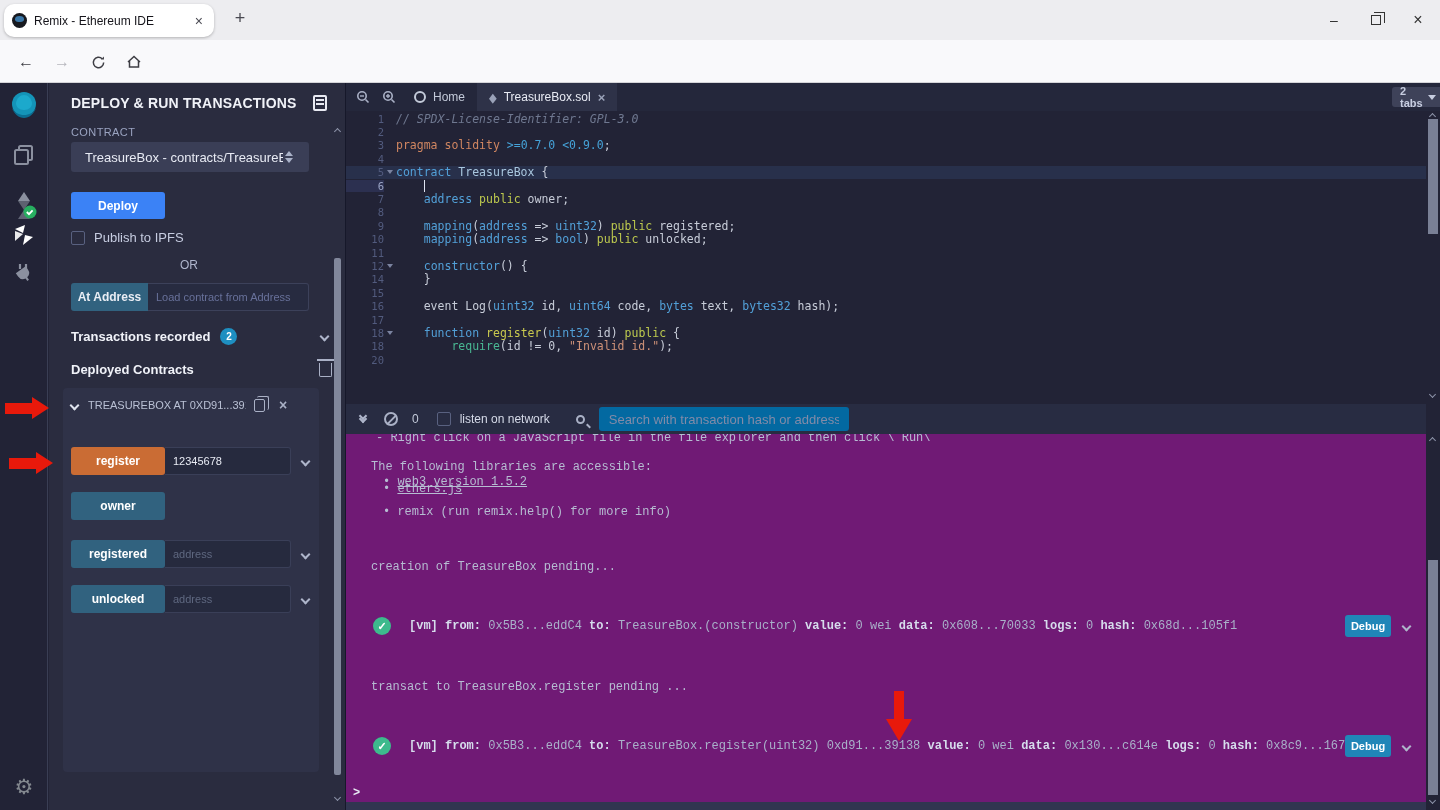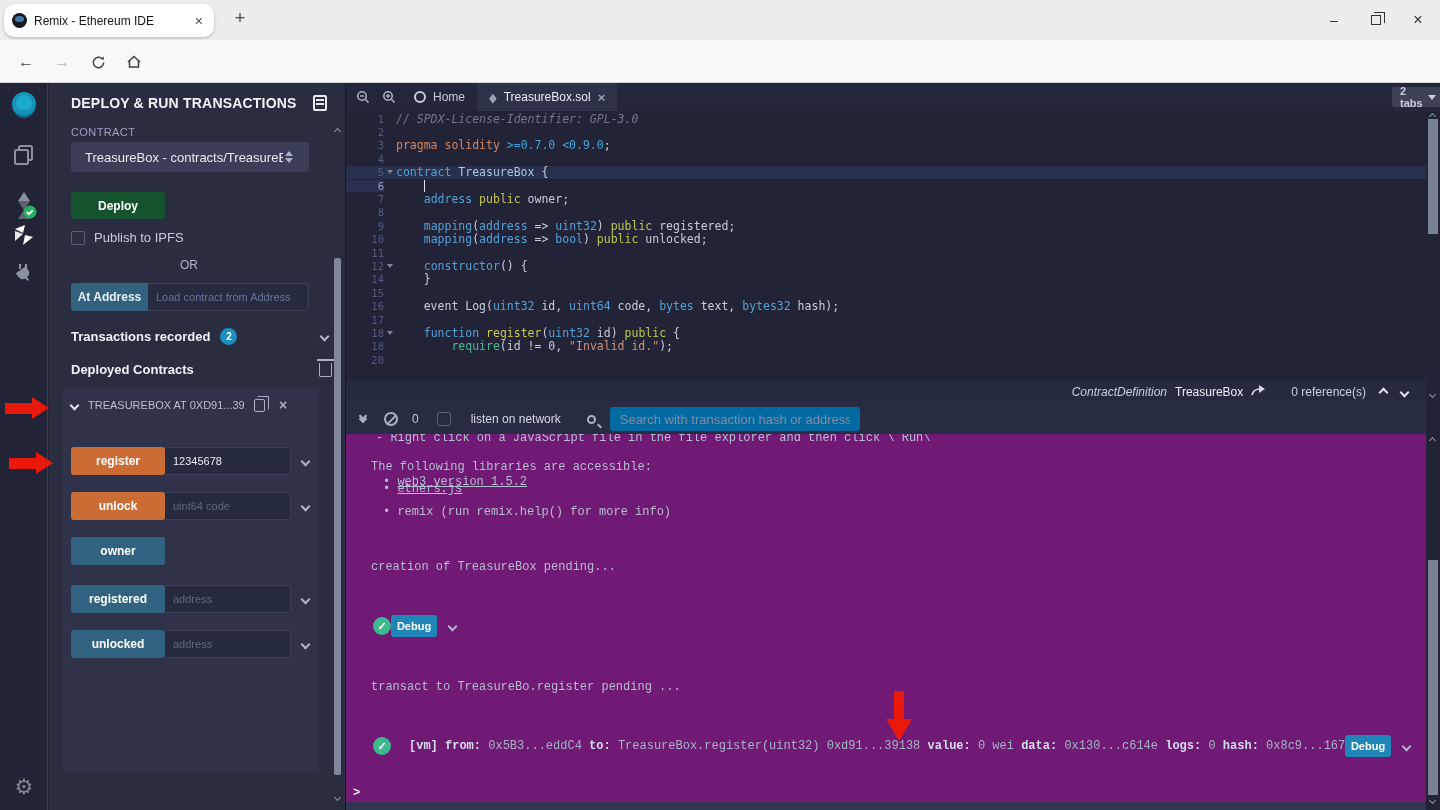--- a/index.html
+++ b/index.html
@@ -42,21 +42,21 @@
   .rec-ico:after { content:""; position:absolute; left:1px; top:2px; width:8px; height:2px; background:#e8eaf2; box-shadow:0 4px 0 #e8eaf2; }
   .lbl { font-size:11px; color:#9aa3c0; letter-spacing:.4px; }
   .contract-lbl { position:absolute; left:22px; top:43px; }
   .select { position:absolute; left:22px; top:59px; width:238px; height:30px; background:#3a3e56; border-radius:3px;
             display:flex; align-items:center; padding:0 16px 0 14px; }
   .select-text { font-size:13px; color:#e8ebf4; white-space:nowrap; overflow:hidden; flex:1; }
   .spin { display:flex; flex-direction:column; gap:2px; margin-left:2px; }
   .spin i { width:0; height:0; border-left:4px solid transparent; border-right:4px solid transparent; }
   .spin .u { border-bottom:5px solid #aab2c8; } .spin .d { border-top:5px solid #aab2c8; }
   .btn { border:none; border-radius:3px; font-family:"Liberation Sans",sans-serif; cursor:pointer; }
-  .deploy-btn { position:absolute; left:22px; top:109px; width:94px; height:27px; background:#14532d; color:#fff; font-size:12px; font-weight:700; }
+  .deploy-btn { position:absolute; left:22px; top:109px; width:94px; height:27px; background:#3b82f6; color:#fff; font-size:12px; font-weight:700; }
   .chkbox { width:14px; height:14px; border:1px solid #596180; border-radius:2px; background:transparent; flex:none; }
   .ipfs-row { position:absolute; left:22px; top:147px; display:flex; align-items:center; gap:9px; }
   .ipfs-row span { font-size:13px; color:#c6cce0; }
   .or { position:absolute; left:0; top:175px; width:280px; text-align:center; font-size:12px; color:#aeb5cc; }
   .ataddr-row { position:absolute; left:22px; top:200px; width:238px; height:28px; display:flex; }
   .ataddr-btn { width:77px; height:28px; background:#31627f; color:#e9edf4; font-size:12px; font-weight:700; border-radius:3px 0 0 3px; }
   .ataddr-input { flex:1; height:28px; background:#272b40; border:1px solid #3c415a; border-left:none; color:#e8ebf4; font-size:11px; padding:0 8px; border-radius:0 3px 3px 0; }
   .ataddr-input::placeholder { color:#68719a; }
   .sect { position:absolute; left:22px; display:flex; align-items:center; }
   .sect-label { font-size:13px; font-weight:700; color:#f0f2f8; }
@@ -125,21 +125,21 @@
   .goto-arrow { color:#d5d9e6; font-size:13px; }
   .statusbar .refs { margin-left:18px; }
   .statusbar .chev { margin-left:6px; }
   
   .termbar { position:absolute; left:0; top:321px; width:1080px; height:30px; background:#282c42; display:flex; align-items:center; }
   .dblchev { margin-left:14px; display:flex; flex-direction:column; gap:-2px; }
   .dblchev .chev { width:6px; height:6px; margin-top:-3px; }
   .ban { width:14px; height:14px; border:2px solid #aab1c6; border-radius:50%; position:relative; margin-left:18px; }
   .ban:after { content:""; position:absolute; left:-1px; top:4.5px; width:13px; height:2px; background:#aab1c6; transform:rotate(-45deg); }
   .term-count { margin-left:14px; font-size:12px; color:#c3cad9; }
-  .term-listen { margin-left:18px; display:flex; align-items:center; gap:20px; font-size:12px; color:#d5dae8; }
+  .term-listen { margin-left:18px; display:flex; align-items:center; gap:9px; font-size:12px; color:#d5dae8; }
   .search-ico { width:9px; height:9px; border:2px solid #aab1c6; border-radius:50%; position:relative; margin-left:26px; }
   .search-ico:after { content:""; position:absolute; left:8px; top:8px; width:5px; height:2px; background:#aab1c6; transform:rotate(45deg); }
   .term-search { margin-left:14px; width:250px; height:24px; background:#0369a1; border:none; border-radius:3px; color:#dfe3ee;
                  font-size:13px; padding:0 10px; font-family:"Liberation Sans",sans-serif; }
   .term-search::placeholder { color:#828ba8; }
   .termbody { position:absolute; left:0; top:351px; width:1080px; height:376px; background:#701a75; overflow:hidden;
               font-family:"Liberation Mono",monospace; font-size:12px; color:#b6bdd2; }
   .tline { position:absolute; white-space:nowrap; }
   .tlink { text-decoration:underline; }
   .txrow { position:absolute; left:0; width:1080px; height:28px; display:flex; align-items:center; }
@@ -331,25 +331,20 @@
         <div class="card-head">
           <span class="chev white"></span>
           <span class="inst-title">TREASUREBOX AT 0XD91...39138 (</span>
           <span class="copy-ico"></span>
           <span class="x-ico">×</span>
         </div>
         <div class="fnrows" id="fn-rows">
             <div class="fnrow">
               <button class="fn-btn write">register</button>
               <input class="fn-input" value="12345678" style="">
-              <span class="chev fn-chev"></span>
-            </div>
-            <div class="fnrow">
-              <button class="fn-btn write">unlock</button>
-              <input class="fn-input" placeholder="uint64 code" style="">
               <span class="chev fn-chev"></span>
             </div>
             <div class="fnrow gap">
               <button class="fn-btn view">owner</button>
             </div>
             <div class="fnrow">
               <button class="fn-btn view">registered</button>
               <input class="fn-input" placeholder="address" style="">
               <span class="chev fn-chev"></span>
             </div>
@@ -419,33 +414,20 @@
           <div class="cl"><span class="gut">12</span><span class="fold"><i></i></span><span class="src"><span class="t-pl">    </span><span class="t-kw">constructor</span><span class="t-pl">() {</span></span></div>
           <div class="cl"><span class="gut">14</span><span class="fold"></span><span class="src"><span class="t-pl">    }</span></span></div>
           <div class="cl"><span class="gut">15</span><span class="fold"></span><span class="src"></span></div>
           <div class="cl"><span class="gut">16</span><span class="fold"></span><span class="src"><span class="t-pl">    event Log(</span><span class="t-kw">uint32</span><span class="t-pl"> id, </span><span class="t-kw">uint64</span><span class="t-pl"> code, </span><span class="t-kw">bytes</span><span class="t-pl"> text, </span><span class="t-kw">bytes32</span><span class="t-pl"> hash);</span></span></div>
           <div class="cl"><span class="gut">17</span><span class="fold"></span><span class="src"></span></div>
           <div class="cl"><span class="gut">18</span><span class="fold"><i></i></span><span class="src"><span class="t-pl">    </span><span class="t-kw">function</span><span class="t-pl"> </span><span class="t-fn">register</span><span class="t-pl">(</span><span class="t-kw">uint32</span><span class="t-pl"> id) </span><span class="t-mod">public</span><span class="t-pl"> {</span></span></div>
           <div class="cl"><span class="gut">18</span><span class="fold"></span><span class="src"><span class="t-pl">        </span><span class="t-bi">require</span><span class="t-pl">(id != 0, </span><span class="t-str">"Invalid id."</span><span class="t-pl">);</span></span></div>
           <div class="cl"><span class="gut">20</span><span class="fold"></span><span class="src"></span></div>
         </div>
 
-      <div class="statusbar">
-        <span class="node">ContractDefinition</span>
-        <span class="nname">TreasureBox</span>
-        <span class="goto-arrow">
-          <svg width="14" height="12" viewBox="0 0 14 12">
-              <path d="M1 10c1-4 4-6 8-6" fill="none" stroke="#d5d9e6" stroke-width="1.7"></path>
-              <path d="M8 0l6 4-6 4z" fill="#d5d9e6"></path>
-            </svg>
-        </span>
-        <span class="refs">0 reference(s)</span>
-        <span class="chev up white"></span>
-        <span class="chev white"></span>
-      </div>
 
       <div class="termbar">
         <span class="dblchev">
             <span class="chev"></span>
             <span class="chev"></span>
           </span>
         <span class="ban"></span>
         <span class="term-count">0</span>
         <span class="term-listen">
           <span class="chkbox"></span>
@@ -458,25 +440,26 @@
       <div class="termbody">
         <div class="tline" style="left:30px;top:-3px">- Right click on a JavaScript file in the file explorer and then click \ Run\</div>
         <div class="tline" style="left:25px;top:26px">The following libraries are accessible:</div>
         <div class="tline" style="left:37px;top:41px">• <span class="tlink">web3 version 1.5.2</span></div>
         <div class="tline" style="left:37px;top:48px">• <span class="tlink">ethers.js</span></div>
         <div class="tline" style="left:37px;top:71px">• <span>remix (run remix.help() for more info)</span></div>
         <div class="tline" style="left:25px;top:126px">creation of TreasureBox pending...</div>
 
         <div class="txrow" style="top:178px">
           <span class="txcheck">✓</span>
+          <span class="txtext" id="txtext0"><b>[vm] </b><b>from: </b><span>0x5B3...eddC4 </span><b>to: </b><span>TreasureBox.(constructor) </span><b>value: </b><span>0 wei </span><b>data: </b><span>0x608...70033 </span><b>logs: </b><span>0 </span><b>hash: </b><span>0x68d...105f1</span></span>
           <button class="debug-btn">Debug</button>
           <span class="chev txchev"></span>
         </div>
 
-        <div class="tline" style="left:25px;top:246px">transact to TreasureBo.register pending ...</div>
+        <div class="tline" style="left:25px;top:246px">transact to TreasureBox.register pending ...</div>
 
         <div class="txrow" style="top:298px">
           <span class="txcheck">✓</span>
           <span class="txtext" id="txtext1"><b>[vm] </b><b>from: </b><span>0x5B3...eddC4 </span><b>to: </b><span>TreasureBox.register(uint32) 0xd91...39138 </span><b>value: </b><span>0 wei </span><b>data: </b><span>0x130...c614e </span><b>logs: </b><span>0 </span><b>hash: </b><span>0x8c9...167b4</span></span>
           <button class="debug-btn">Debug</button>
           <span class="chev txchev"></span>
         </div>
 
         <div class="prompt">&gt;</div>
         <div class="hscroll"></div>

